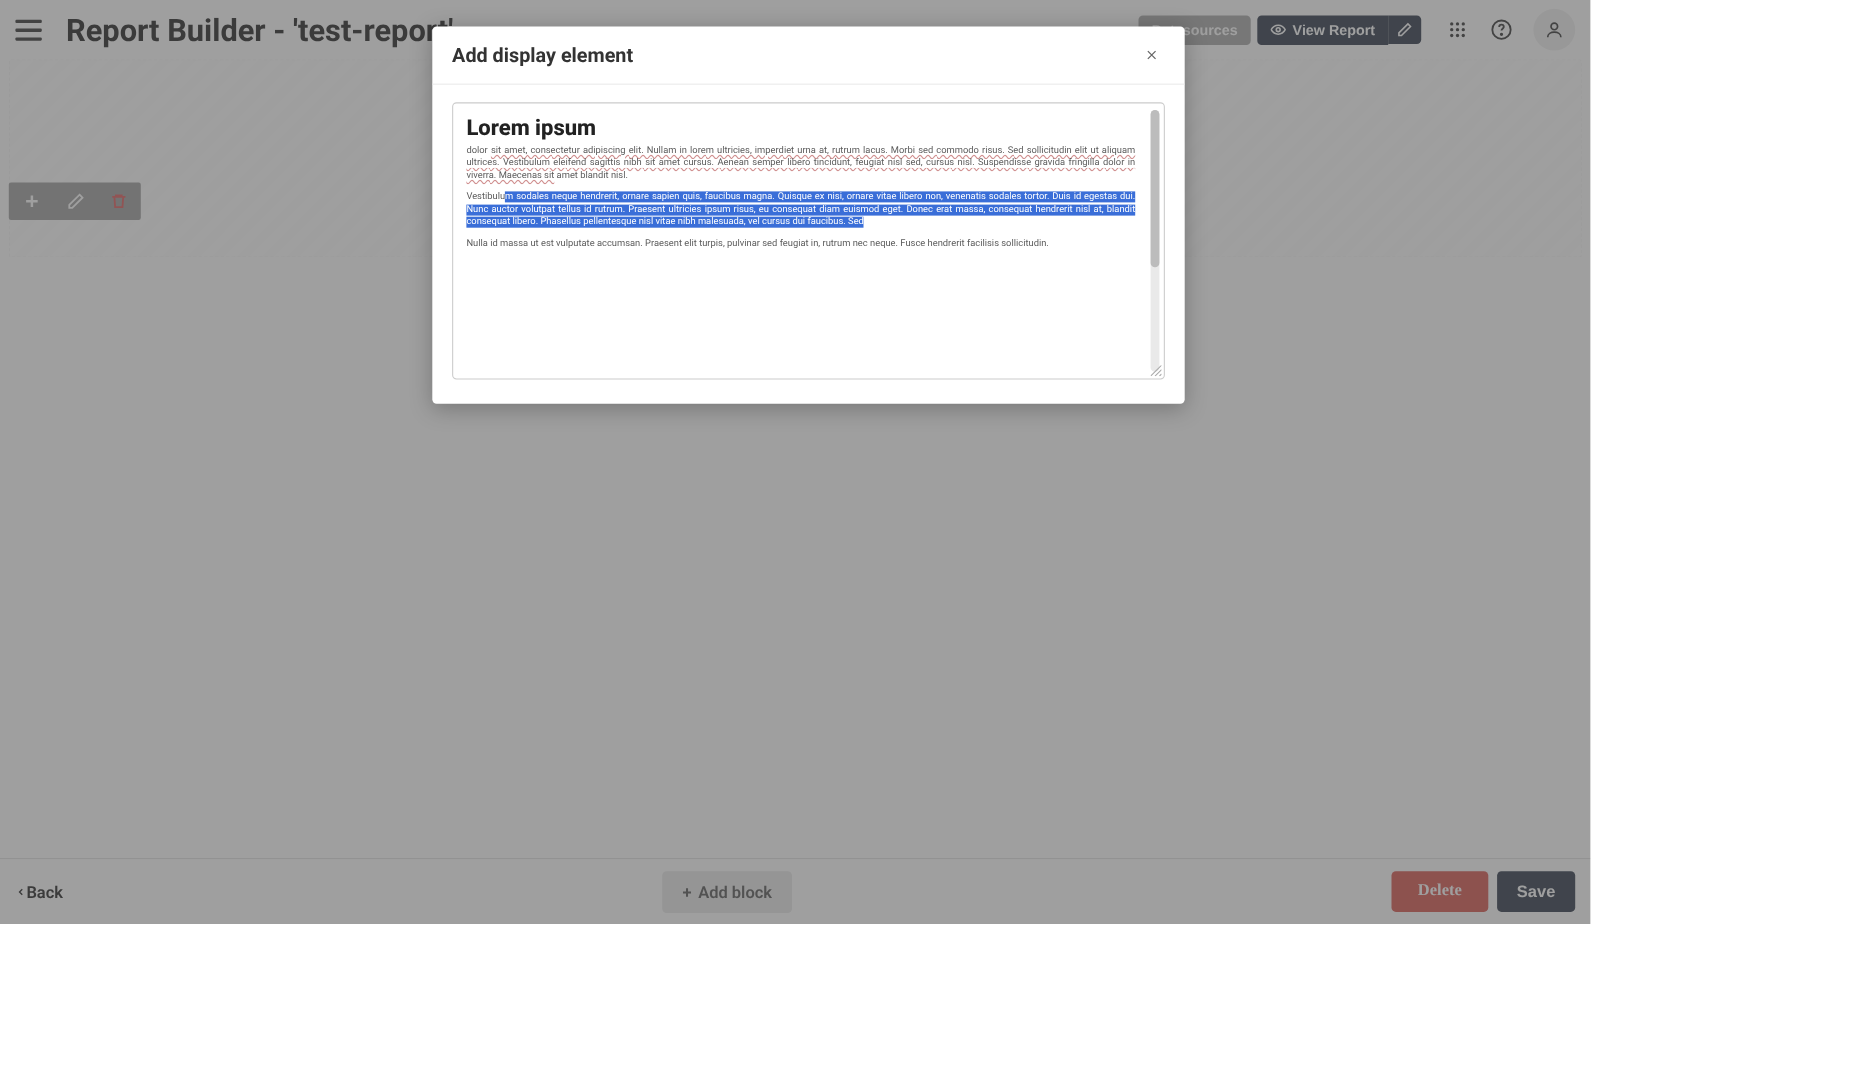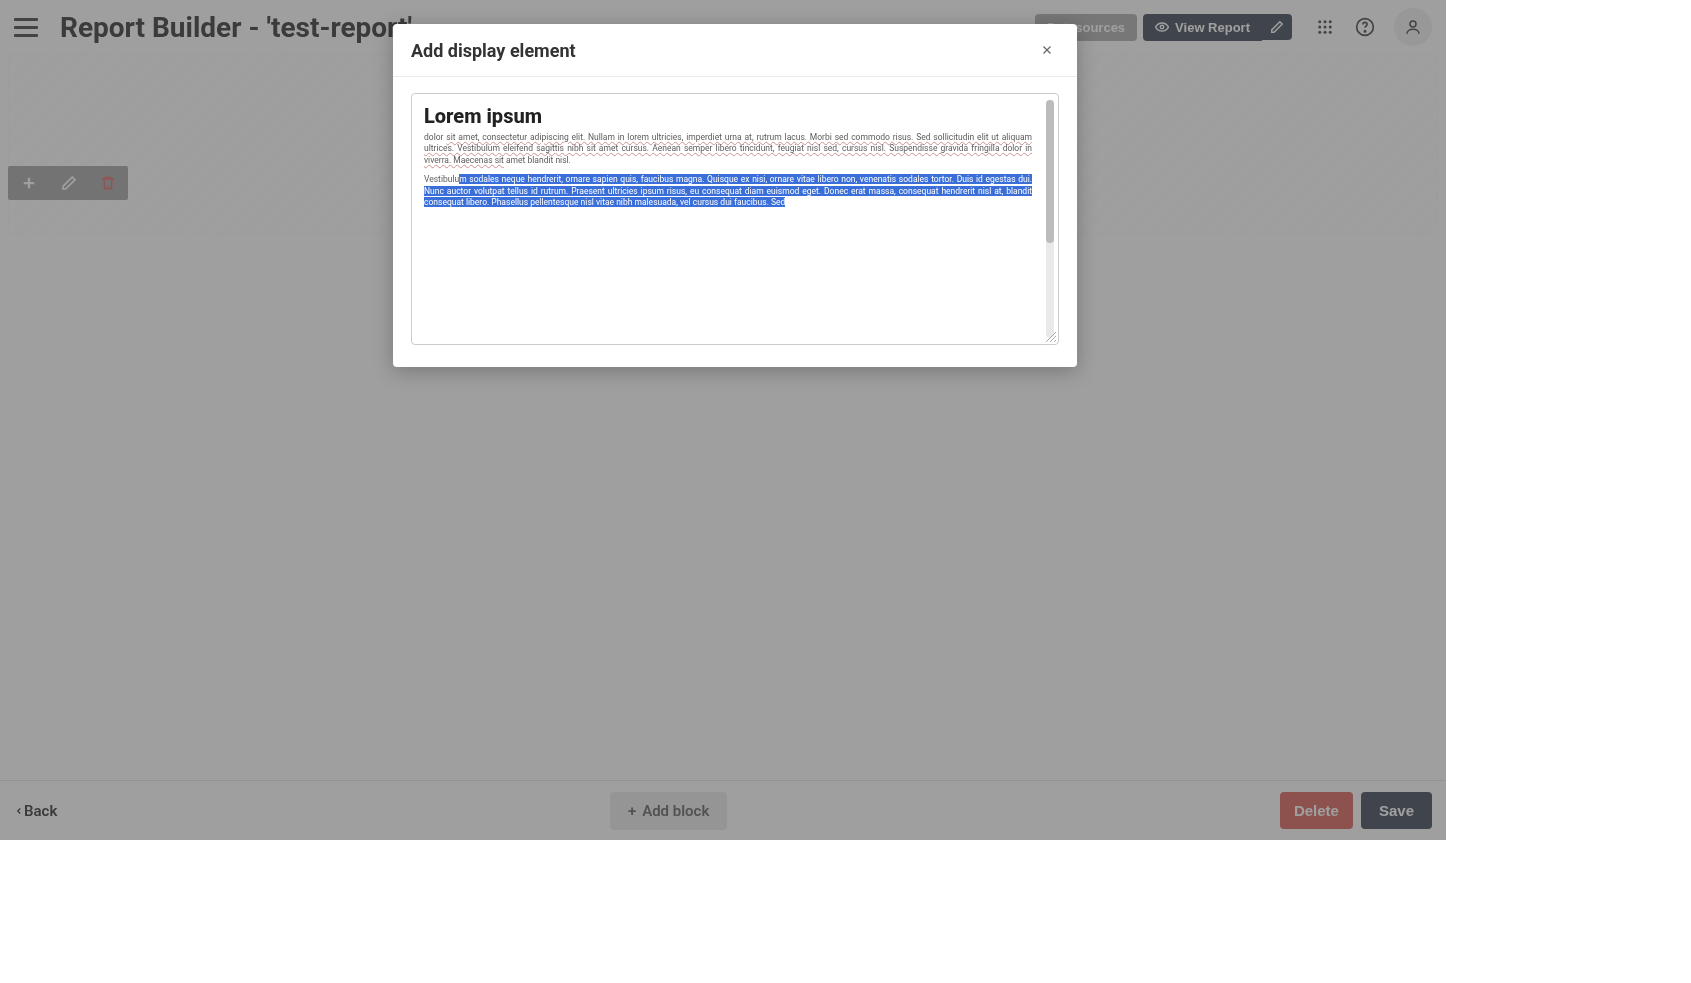--- a/index.html
+++ b/index.html
@@ -134,21 +134,21 @@
     border-radius: 4px;
     padding: 10px 18px;
     font-size: 15px;
     font-weight: 600;
     cursor: pointer;
     display: inline-flex;
     align-items: center;
     gap: 6px;
   }
   .bottom-right { display: flex; gap: 8px; }
-  .btn-danger { background: #d8554d; color: #fff; padding: 10px 14px; font-size: 15px; }
+  .btn-danger { background: #d8554d; color: #fff; padding: 10px 24px; font-size: 15px; font-family: Liberation Serif, serif; }
   .btn-save { background: #2d3748; color: #fff; padding: 10px 18px; font-size: 15px; }
 
   
   .overlay {
     position: absolute;
     inset: 0;
     background: rgba(80,80,80,0.55);
     display: flex;
     align-items: flex-start;
     justify-content: center;
@@ -378,20 +378,21 @@
 
         <div class="preview-para">
           <span>dolor </span><span class="wavy">sit amet, consectetur adipiscing elit. Nullam in lorem ultricies, imperdiet urna at, rutrum lacus. Morbi sed commodo risus. Sed sollicitudin elit ut aliquam ultrices. Vestibulum eleifend sagittis nibh sit amet cursus. Aenean semper libero tincidunt, feugiat nisl sed, cursus nisl. Suspendisse gravida fringilla dolor in viverra. Maecenas sit</span><span> amet blandit nisl.</span>
         </div>
 
         <div class="preview-para">
           <span>Vestibulu</span><span class="sel">m sodales neque hendrerit, ornare sapien quis, faucibus magna. Quisque ex nisi, ornare vitae libero non, venenatis sodales tortor. Duis id egestas dui. Nunc auctor volutpat tellus id rutrum. Praesent ultricies ipsum risus, eu consequat diam euismod eget. Donec erat massa, consequat hendrerit nisl at, blandit consequat libero. Phasellus pellentesque nisl vitae nibh malesuada, vel cursus dui faucibus. Sed</span>
         </div>
 
 
+        <div class="preview-para">Nulla id massa ut est vulputate accumsan. Praesent elit turpis, pulvinar sed feugiat in, rutrum nec neque. Fusce hendrerit facilisis sollicitudin.</div>
 
         <div class="preview-scroll"></div>
         <div class="preview-resize">
           <svg width="10" height="10" viewBox="0 0 10 10">
               <path d="M0 10L10 0M4 10l6-6M8 10l2-2" stroke="#aaa" stroke-width="1"></path>
             </svg>
         </div>
       </div>
     </div>
   </div>

